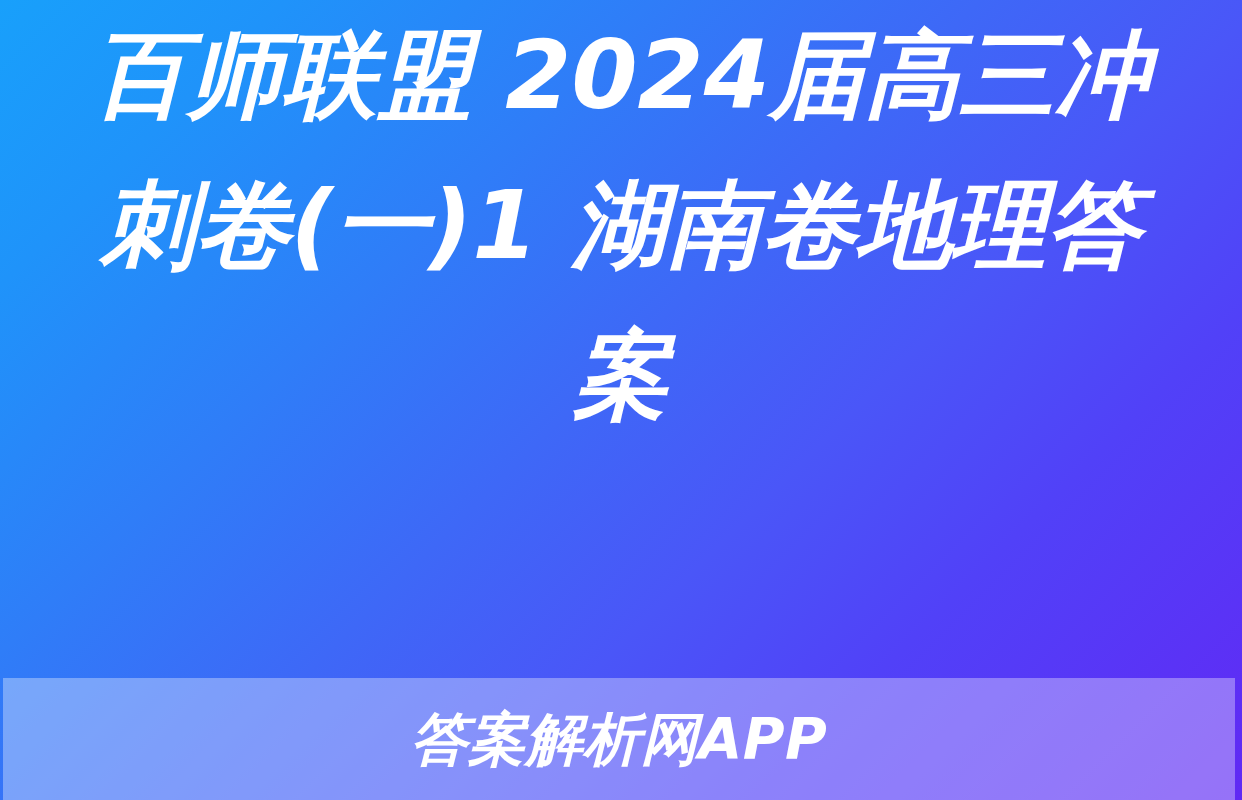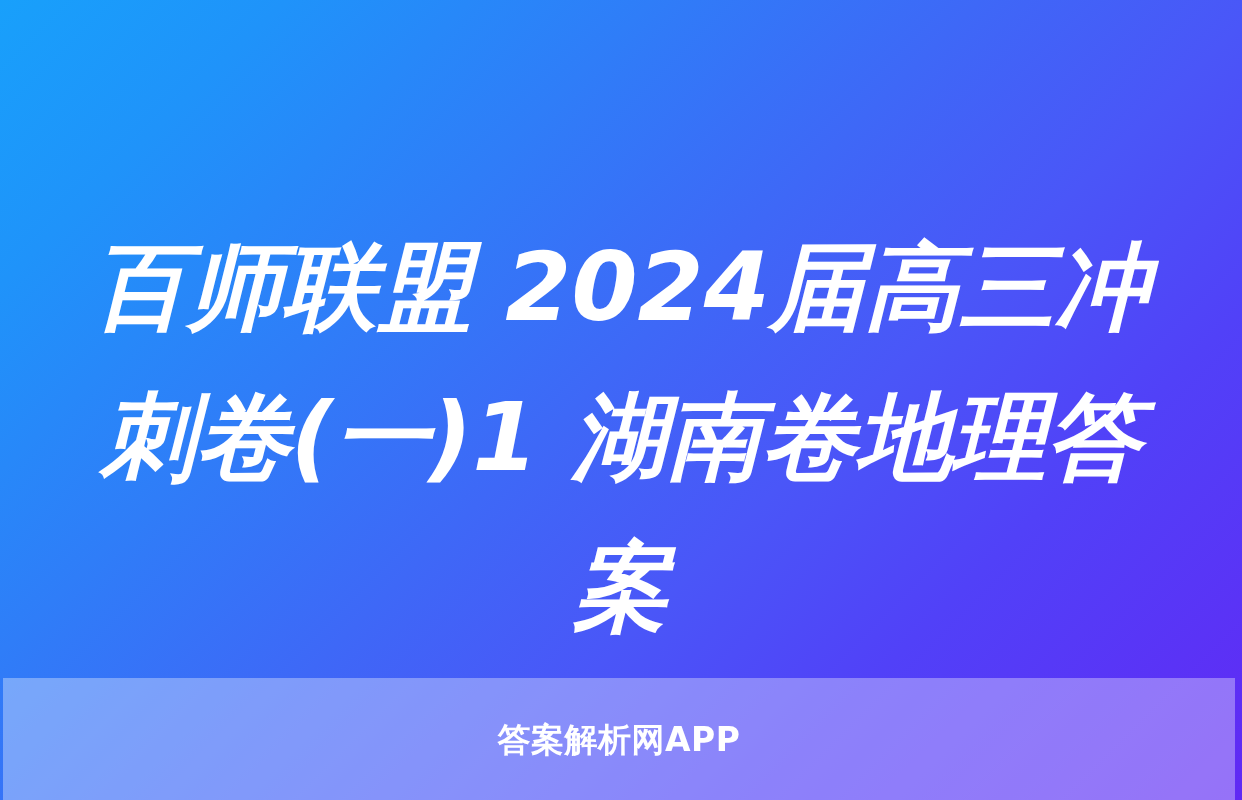--- a/index.html
+++ b/index.html
@@ -28,24 +28,24 @@
   }
 
   
   .title-area {
     position: absolute;
     left: 0;
     top: 0;
     width: 1242px;
     height: 678px;
     display: flex;
-    align-items: flex-end;
+    align-items: flex-start;
     justify-content: center;
     box-sizing: border-box;
-    padding: 16px 72px;
+    padding: 0 72px;
   }
 
   .title-text {
     width: 100%;
     text-align: center;
     color: #ffffff;
     font-size: 95px;
     line-height: 150px;
     font-weight: 700;
     font-style: italic;
@@ -70,22 +70,23 @@
     top: 0;
     width: 100%;
     height: 100%;
     display: flex;
     align-items: center;
     justify-content: center;
   }
 
   .watermark-text {
     color: #ffffff;
-    font-size: 33px;
+    font-size: 57px;
     font-weight: 700;
+    font-style: italic;
     letter-spacing: 0.5px;
     line-height: 1;
     white-space: nowrap;
   }
 </style>
 </head>
 <body>
 
 <div id="poster">
 

